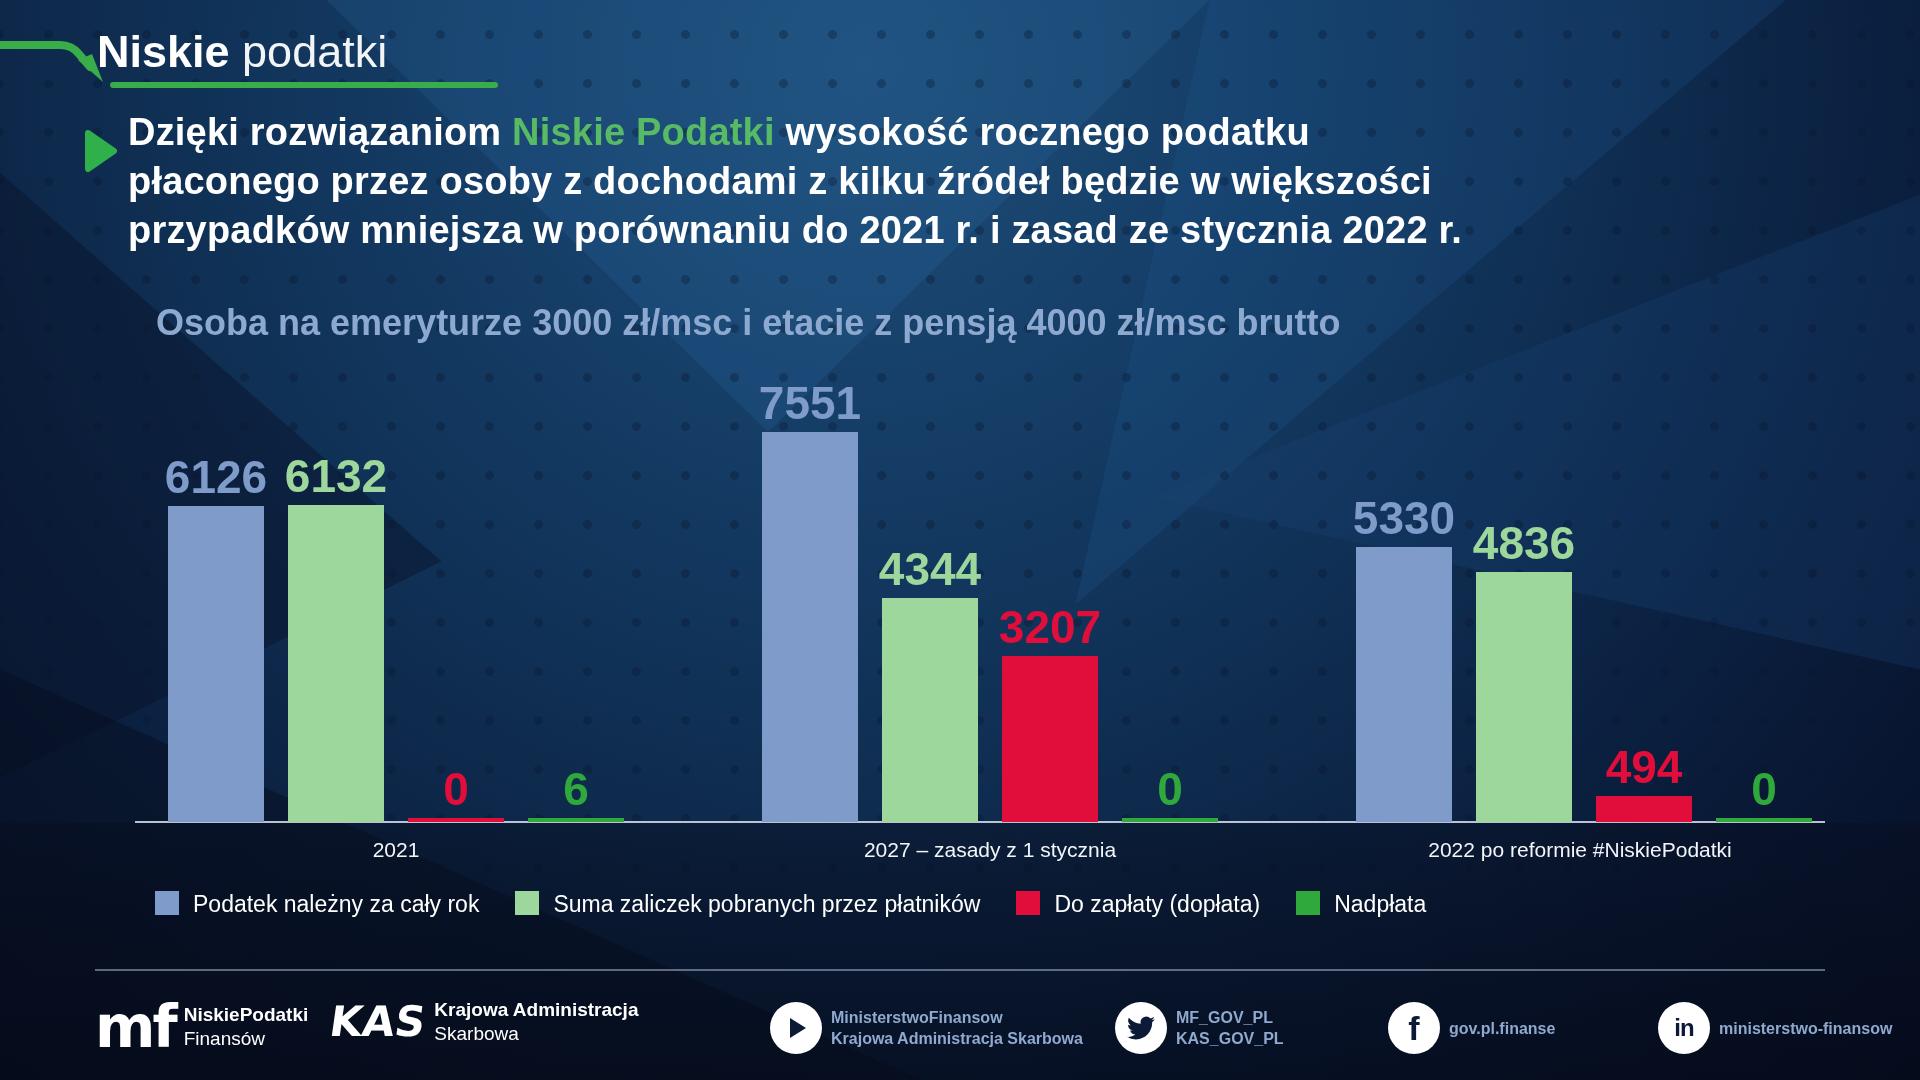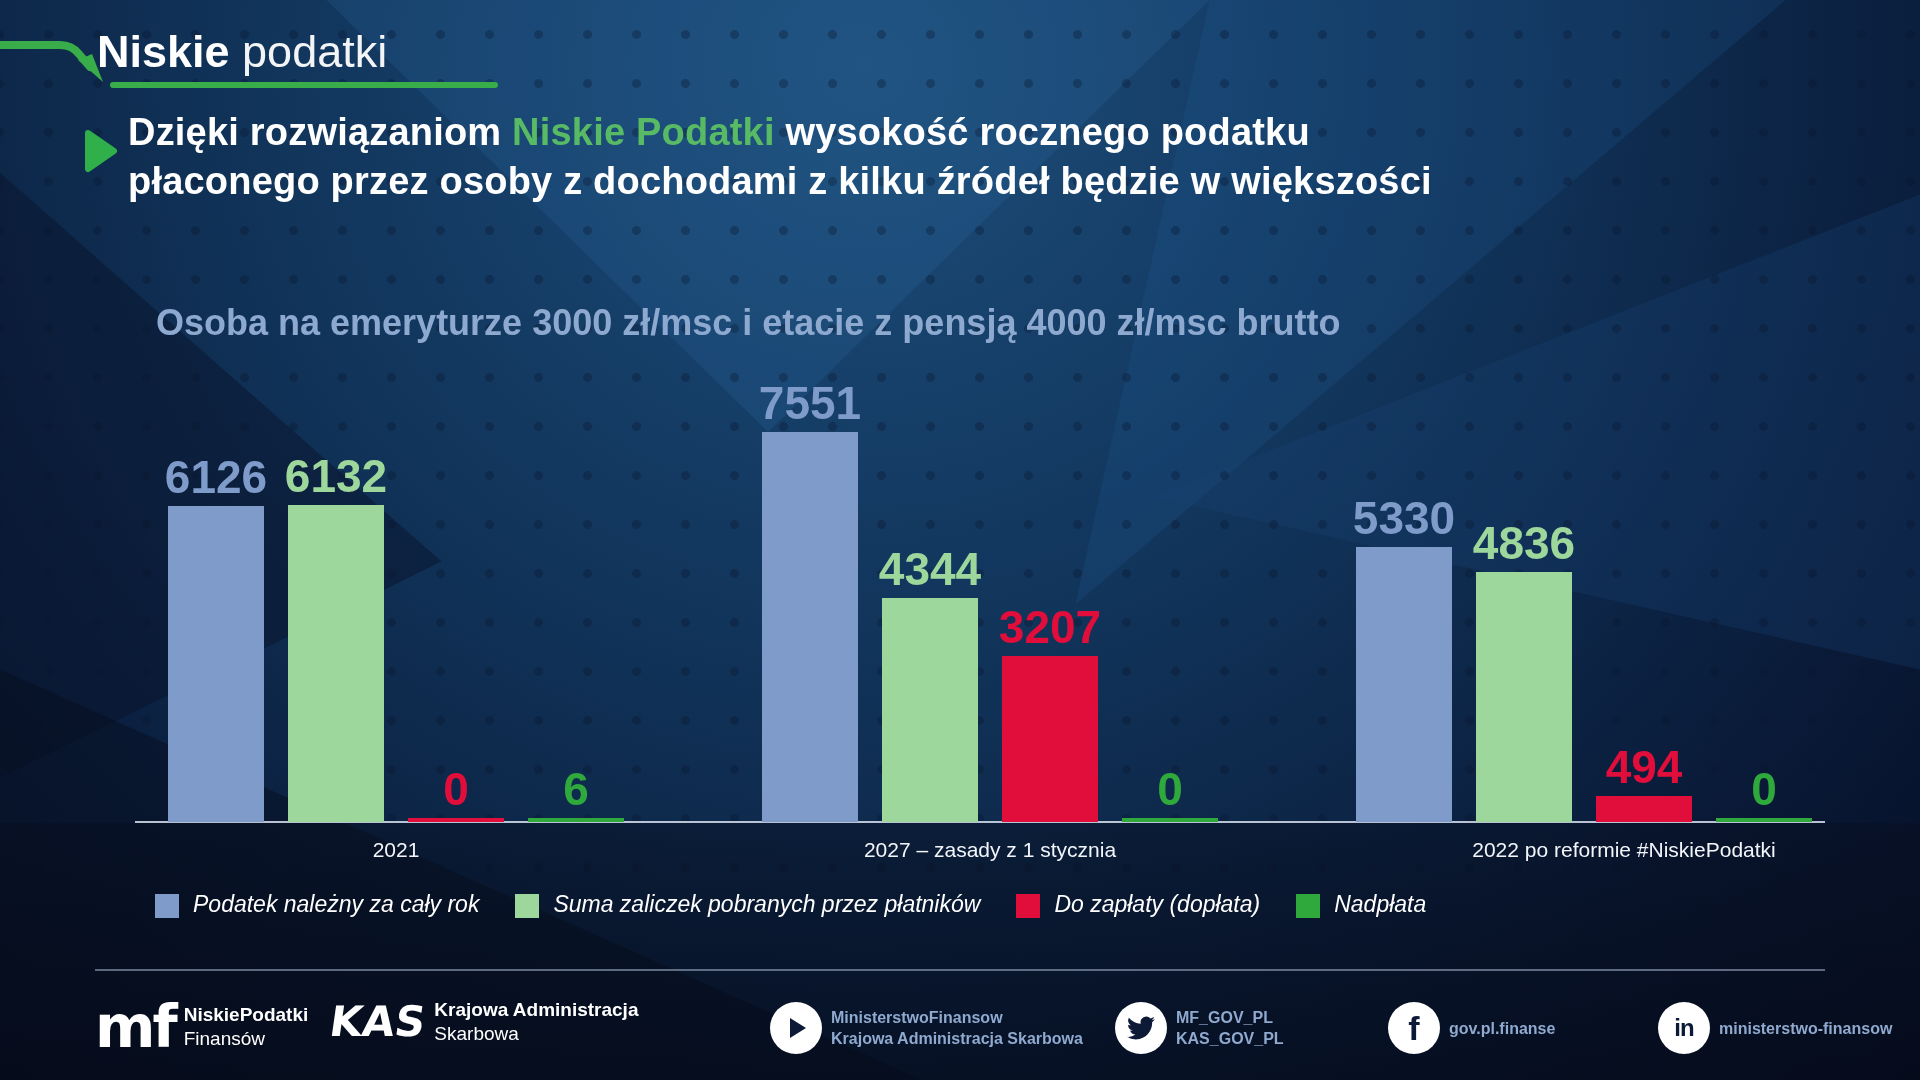--- a/index.html
+++ b/index.html
@@ -36,21 +36,21 @@
 
   
   #chart{position:absolute;inset:0;}
   .axis-line{position:absolute;left:135px;top:821px;width:1690px;height:2px;background:#cdd5e3;opacity:.9;}
   .bar{position:absolute;}
   .bar-value{position:absolute;width:130px;text-align:center;font-weight:700;font-size:46px;line-height:46px;}
   .cat-label{position:absolute;width:520px;text-align:center;font-size:21px;color:#f2f5fa;font-weight:400;}
 
   
   #legend{position:absolute;left:155px;top:891px;display:flex;align-items:center;gap:36px;}
-  .legend-item{display:flex;align-items:flex-end;gap:14px;font-style:italic;}
+  .legend-item{display:flex;align-items:flex-start;gap:14px;}
   .legend-swatch{width:24px;height:24px;}
   .legend-label{font-size:23px;color:#ffffff;}
 
   
   .footer-divider{position:absolute;left:95px;top:969px;width:1730px;height:2px;background:rgba(165,180,205,0.55);}
   .footer-item{position:absolute;display:flex;align-items:center;gap:9px;}
   .gov-logo{color:#ffffff;font-weight:700;}
   .mf-glyph{font-size:58px;letter-spacing:-3px;line-height:58px;font-family:"DejaVu Sans",sans-serif;}
   .kas-glyph{font-size:42px;line-height:48px;transform:skewX(-8deg);font-family:"DejaVu Sans",sans-serif;}
   .gov-text{color:#ffffff;font-size:19px;line-height:24px;}
@@ -84,20 +84,21 @@
     <div class="logo-text"><span class="b">Niskie</span><span class="l"> podatki</span></div>
     <div class="logo-underline"></div>
   </div>
 
   <svg class="bullet" width="34" height="44" viewBox="0 0 34 44">
     <polygon points="3,3 29,21 3,39" fill="#2fb04a" stroke="#2fb04a" stroke-width="6" stroke-linejoin="round"></polygon>
   </svg>
   <div class="headline">
     <div><span>Dzięki rozwiązaniom </span><span class="hl">Niskie Podatki</span><span> wysokość rocznego podatku</span></div>
     <div>płaconego przez osoby z dochodami z kilku źródeł będzie w większości</div>
+    <div>przypadków mniejsza w porównaniu do 2021 r. i zasad ze stycznia 2022 r.</div>
   </div>
   <div class="subtitle">Osoba na emeryturze 3000 zł/msc i etacie z pensją 4000 zł/msc brutto</div>
 
   <div id="chart">
     <div class="axis-line"></div>
   <div class="bar" style="left: 168px; top: 506px; width: 96px; height: 316px; background: rgb(126, 155, 201);"></div>
       <div class="bar-value" style="left: 151px; top: 454px; color: rgb(126, 155, 201);">6126</div>
       <div class="bar" style="left: 288px; top: 505px; width: 96px; height: 317px; background: rgb(158, 215, 155);"></div>
       <div class="bar-value" style="left: 271px; top: 453px; color: rgb(158, 215, 155);">6132</div>
       <div class="bar" style="left: 408px; top: 818px; width: 96px; height: 4px; background: rgb(225, 14, 60);"></div>
@@ -115,21 +116,21 @@
       <div class="bar-value" style="left: 1105px; top: 766px; color: rgb(47, 169, 60);">0</div>
       <div class="cat-label" style="left: 730px; top: 838px;">2027 – zasady z 1 stycznia</div>
       <div class="bar" style="left: 1356px; top: 547px; width: 96px; height: 275px; background: rgb(126, 155, 201);"></div>
       <div class="bar-value" style="left: 1339px; top: 495px; color: rgb(126, 155, 201);">5330</div>
       <div class="bar" style="left: 1476px; top: 572px; width: 96px; height: 250px; background: rgb(158, 215, 155);"></div>
       <div class="bar-value" style="left: 1459px; top: 520px; color: rgb(158, 215, 155);">4836</div>
       <div class="bar" style="left: 1596px; top: 796px; width: 96px; height: 26px; background: rgb(225, 14, 60);"></div>
       <div class="bar-value" style="left: 1579px; top: 744px; color: rgb(225, 14, 60);">494</div>
       <div class="bar" style="left: 1716px; top: 818px; width: 96px; height: 4px; background: rgb(47, 169, 60);"></div>
       <div class="bar-value" style="left: 1699px; top: 766px; color: rgb(47, 169, 60);">0</div>
-      <div class="cat-label" style="left: 1364px; top: 838px;">2022 po reformie #NiskiePodatki</div>
+      <div class="cat-label" style="left: 1320px; top: 838px;">2022 po reformie #NiskiePodatki</div>
     </div>
 
   <div id="legend">
       <div class="legend-item">
         <div class="legend-swatch" style="background: rgb(126, 155, 201);"></div>
         <div class="legend-label">Podatek należny za cały rok</div>
       </div>
       <div class="legend-item">
         <div class="legend-swatch" style="background: rgb(158, 215, 155);"></div>
         <div class="legend-label">Suma zaliczek pobranych przez płatników</div>

